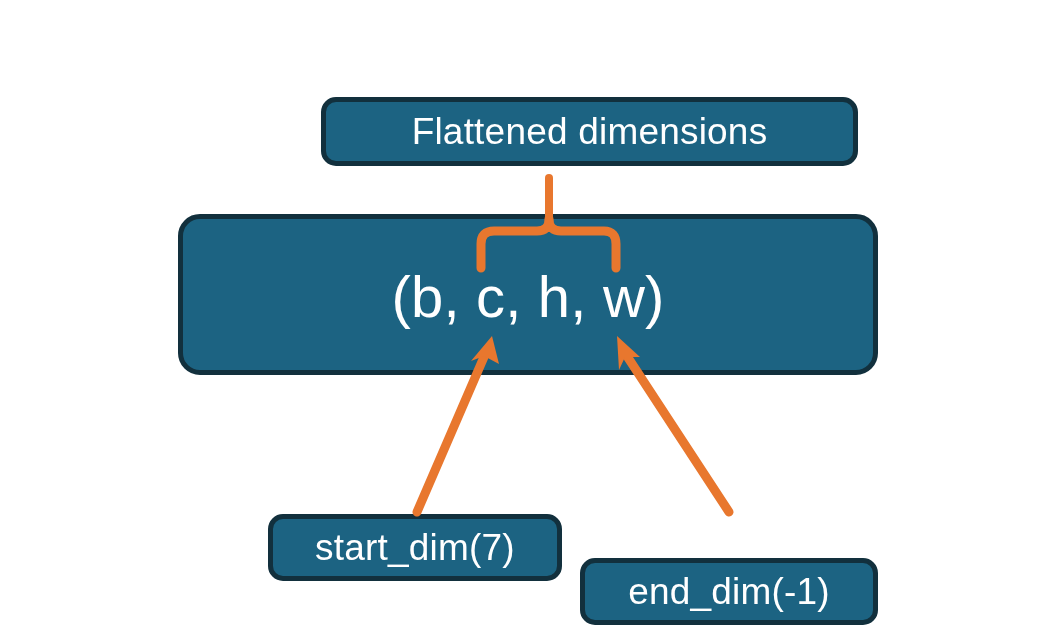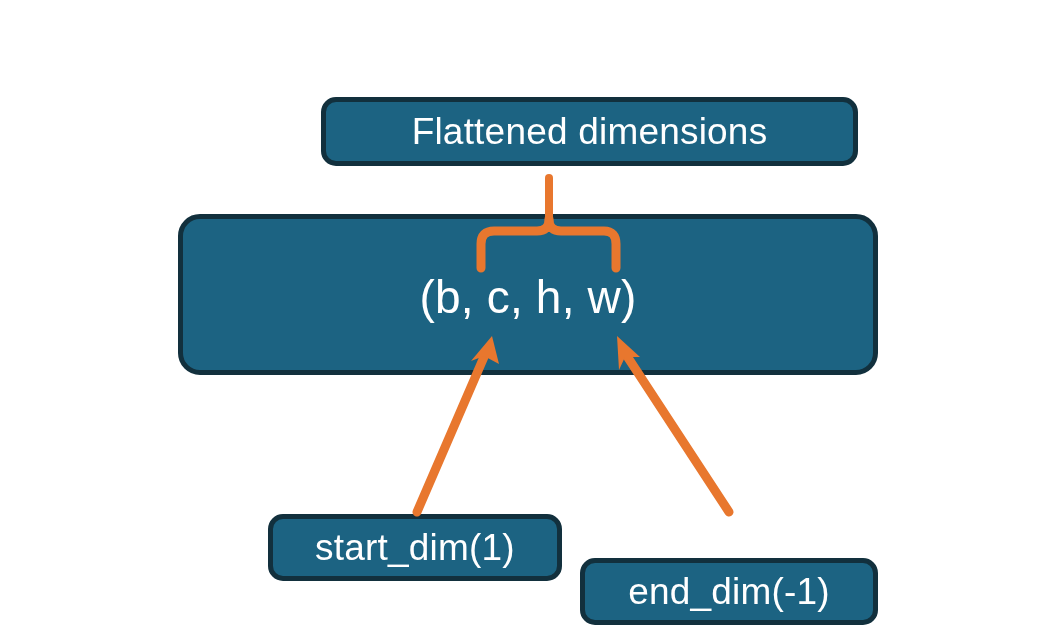--- a/index.html
+++ b/index.html
@@ -41,21 +41,21 @@
     height: 69px;
     font-size: 37px;
     border-radius: 15px;
     margin-left: 28px;
   }
   #node-shape {
     left: 178px;
     top: 214px;
     width: 700px;
     height: 161px;
-    font-size: 46px;
+    font-size: 58px;
     border-radius: 22px;
   }
   #node-shape .shape-label {
     position: relative;
     top: 2px;
   }
   #node-start-dim {
     left: 268px;
     top: 514px;
     width: 294px;
@@ -88,21 +88,21 @@
 
   <div class="node" id="node-flattened">
     <span class="node-label">Flattened dimensions</span>
   </div>
 
   <div class="node" id="node-shape">
     <span class="shape-label">(b, c, h, w)</span>
   </div>
 
   <div class="node" id="node-start-dim">
-    <span class="node-label">start_dim(1)</span>
+    <span class="node-label">start_dim(7)</span>
   </div>
 
   <div class="node" id="node-end-dim">
     <span class="node-label">end_dim(-1)</span>
   </div>
 
   <svg id="overlay" viewBox="0 0 1038 632" width="1038" height="632">
 
     <path d="M 481 268
              L 481 244

